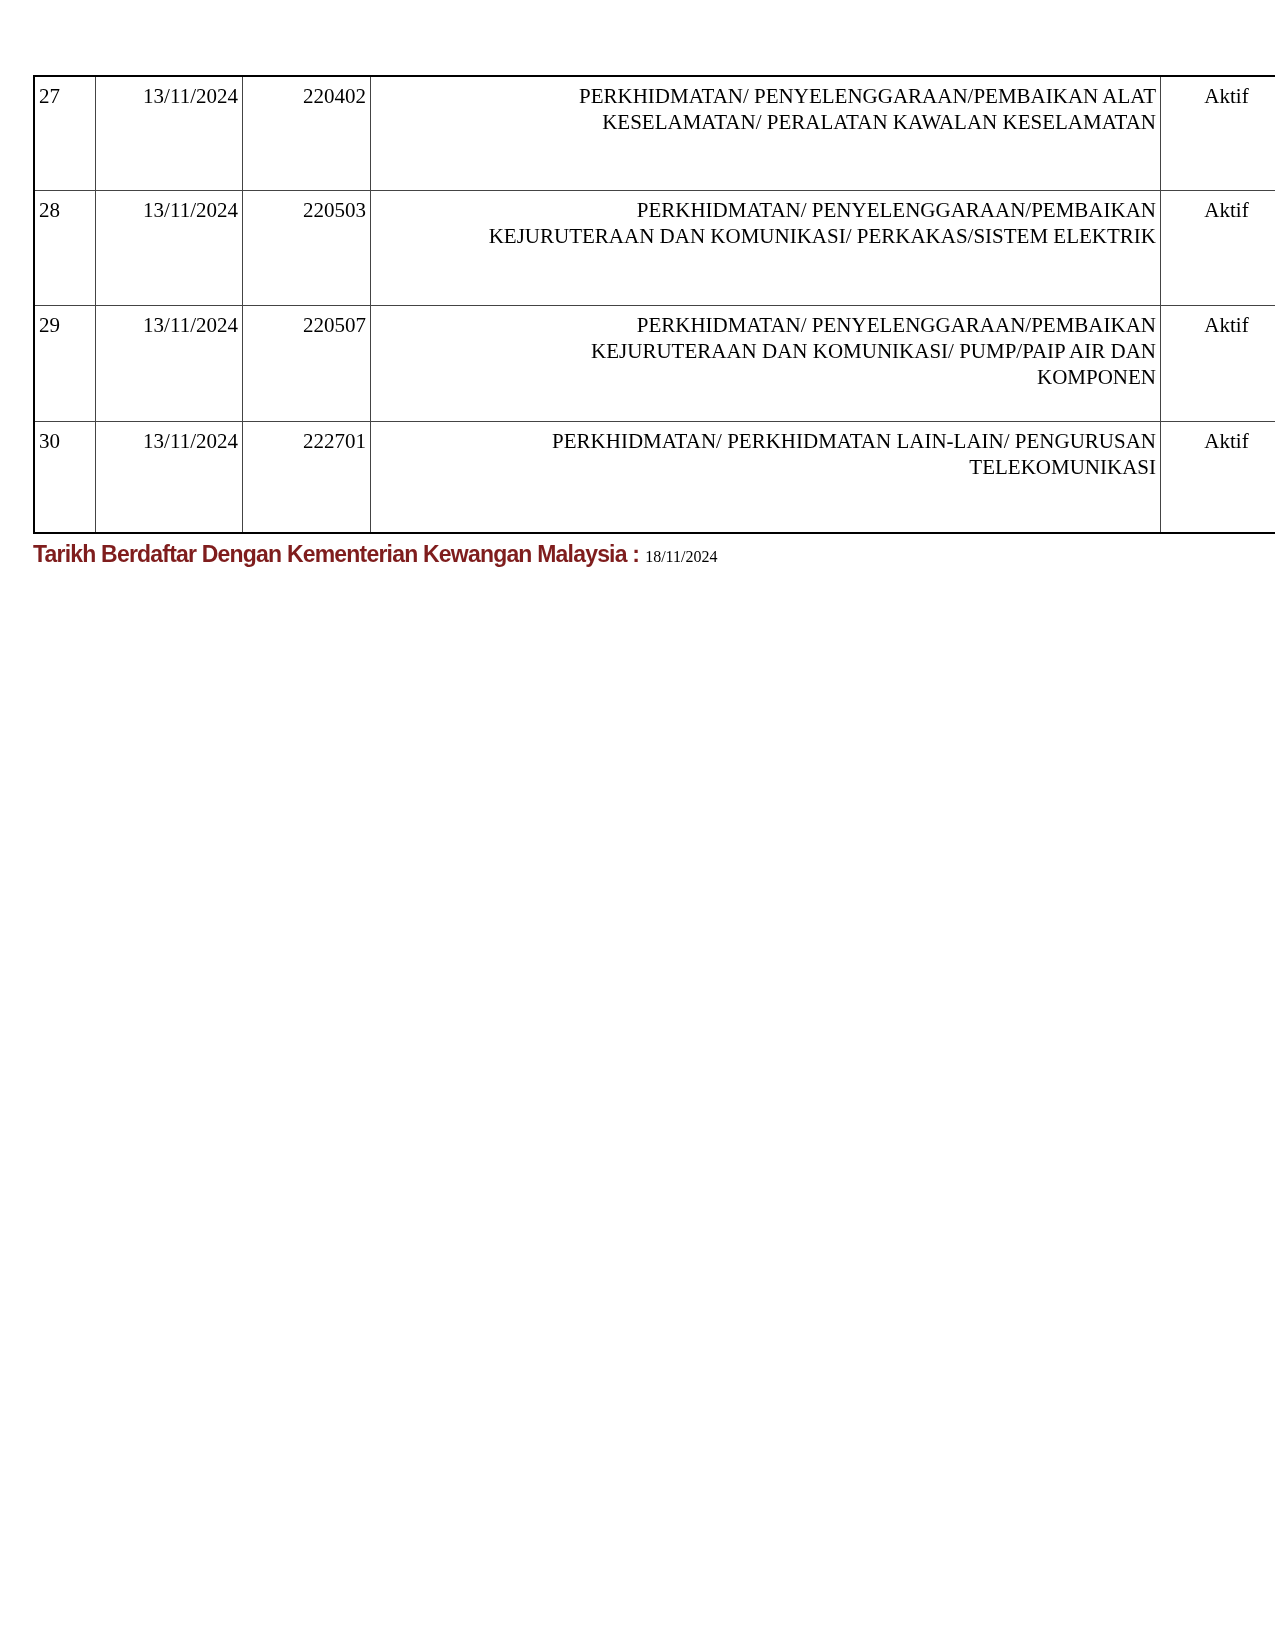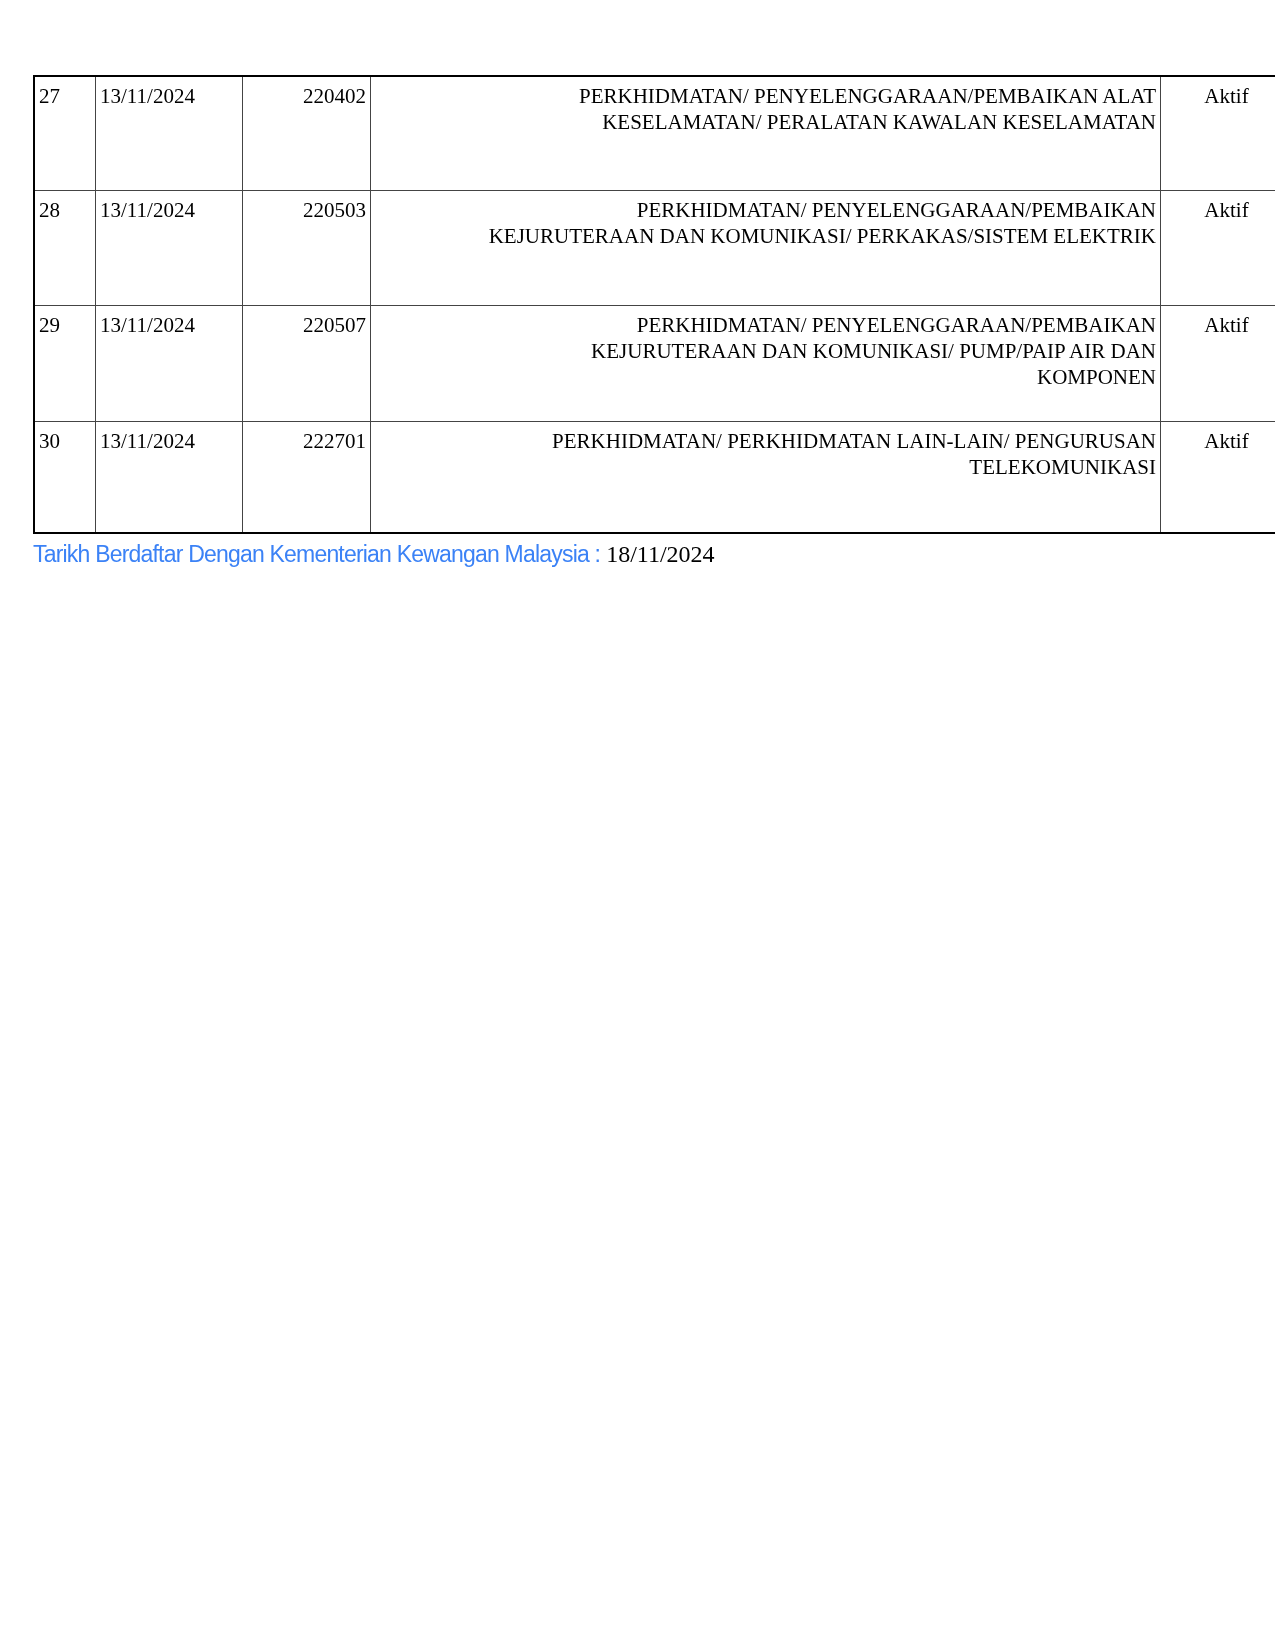--- a/index.html
+++ b/index.html
@@ -26,44 +26,44 @@
     border: 2px solid #000000;
   }
   table.reg-table td {
     border: 1px solid #444444;
     vertical-align: top;
     font-size: 21px;
     line-height: 26px;
     padding: 6px 4px 4px 4px;
   }
   td.cell-no     { width: 52px;  }
-  td.cell-date   { width: 138px; text-align: left; }
+  td.cell-date   { width: 138px; text-align: right; }
   td.cell-code   { width: 119px; text-align: right; }
   td.cell-desc   { width: 781px; text-align: right; padding-left: 10px; padding-right: 14px; white-space: pre-line; }
   td.cell-status { width: 123px; text-align: center; }
   tr.row-h1 td { height: 103px; }
   tr.row-h2 td { height: 104px; margin-top: 15px; }
   tr.row-h3 td { height: 105px; }
   tr.row-h4 td { height: 100px; }
   .footer-line {
     position: absolute;
     left: 33px;
     top: 541px;
     white-space: nowrap;
   }
   .footer-label {
     font-family: "Liberation Sans", sans-serif;
-    font-weight: 400;
+    font-weight: 700;
     font-size: 23px;
     letter-spacing: -0.8px;
-    color: #3b82f6;
+    color: #7f1d1d;
   }
   .footer-date {
     font-family: "Liberation Serif", serif;
-    font-size: 24px;
+    font-size: 16px;
     color: #000000;
     margin-left: 6px;
   }
 </style>
 </head>
 <body>
 
 <div class="page">
 
   <table class="reg-table">

